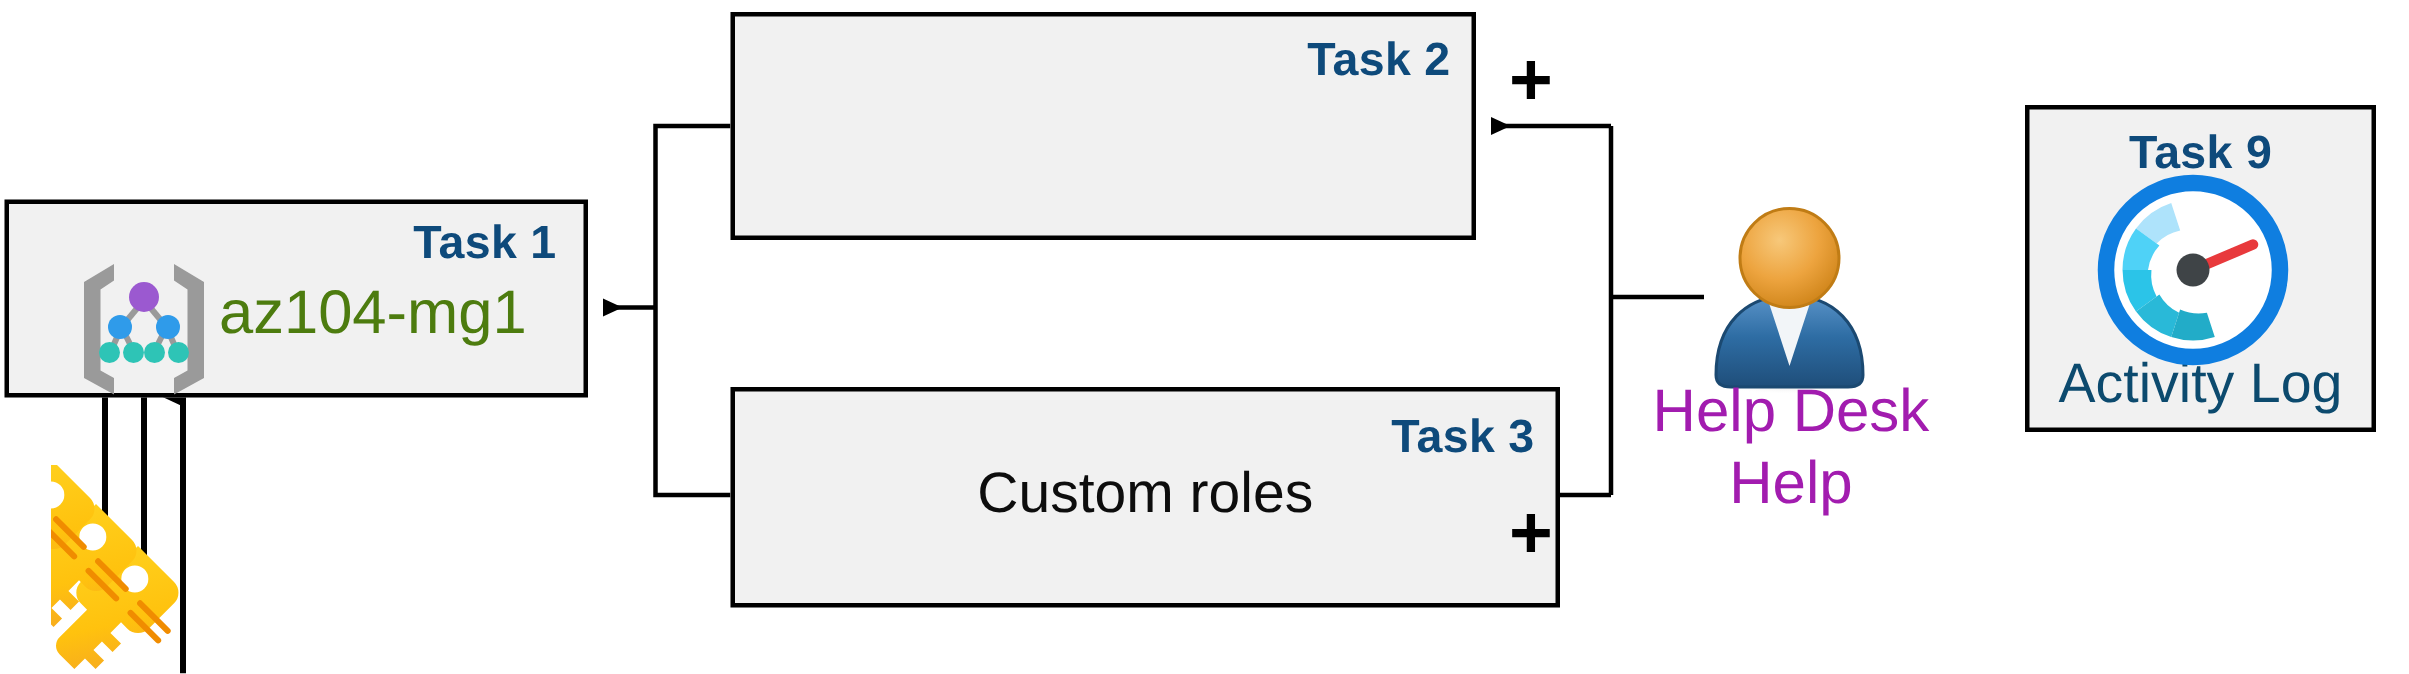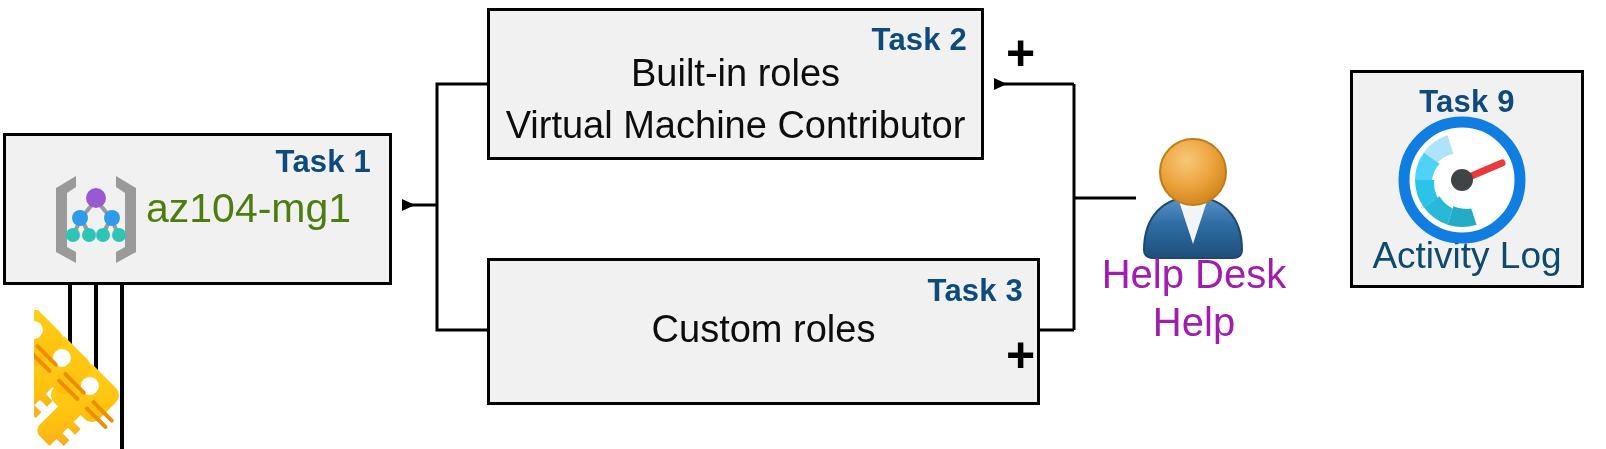--- a/index.html
+++ b/index.html
@@ -11,21 +11,21 @@
   
   .task-box{position:absolute;background:#f1f1f1;border:3px solid #000000;
             box-sizing:border-box;}
   .task-tag{position:absolute;font-weight:bold;color:#0e4a7b;
             letter-spacing:0.2px;white-space:nowrap;}
   .box-body{position:absolute;left:0;right:0;text-align:center;
             color:#0d0d0d;white-space:nowrap;font-weight:400;}
   .box-line{display:block;}
 
   
-  #task1{left:3px;top:133px;width:389px;height:152px;}
+  #task1{left:3px;top:133px;width:389px;height:132px;}
   #task1 .task-tag{right:18px;top:8px;font-size:31px;}
   #task1-text{position:absolute;left:140px;top:49px;font-size:41px;
               color:#4d7c0f;white-space:nowrap;}
 
   
   #task2{left:487px;top:8px;width:497px;height:152px;padding-left:32px;}
   #task2 .task-tag{right:14px;top:11px;font-size:31px;}
   #task2-body{top:36px;font-size:38px;line-height:52px;}
 
   
@@ -114,24 +114,20 @@
     <circle cx="34" cy="50" r="8" fill="#2f9bea"></circle>
     <circle cx="66" cy="50" r="8" fill="#2f9bea"></circle>
     <circle cx="27" cy="67" r="7" fill="#2ec4b6"></circle>
     <circle cx="43" cy="67" r="7" fill="#2ec4b6"></circle>
     <circle cx="57" cy="67" r="7" fill="#2ec4b6"></circle>
     <circle cx="73" cy="67" r="7" fill="#2ec4b6"></circle>
   </svg>
 
   <div class="task-box" id="task2">
     <span class="task-tag">Task 2</span>
-    <div class="box-body" id="task2-body">
-      <span class="box-line">Built-in roles</span>
-      <span class="box-line">Virtual Machine Contributor</span>
-    </div>
   </div>
 
   <div class="task-box" id="task3">
     <span class="task-tag">Task 3</span>
     <div class="box-body" id="task3-body">
       <span class="box-line">Custom roles</span>
     </div>
   </div>
 
   <span class="plus-sign" id="plus-top">+</span>

